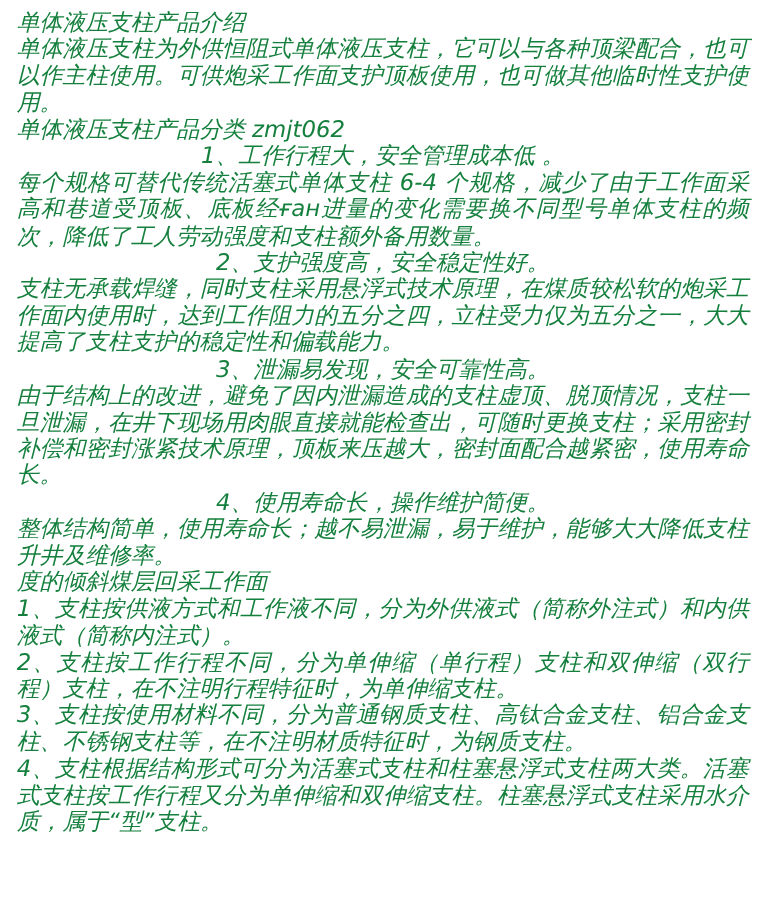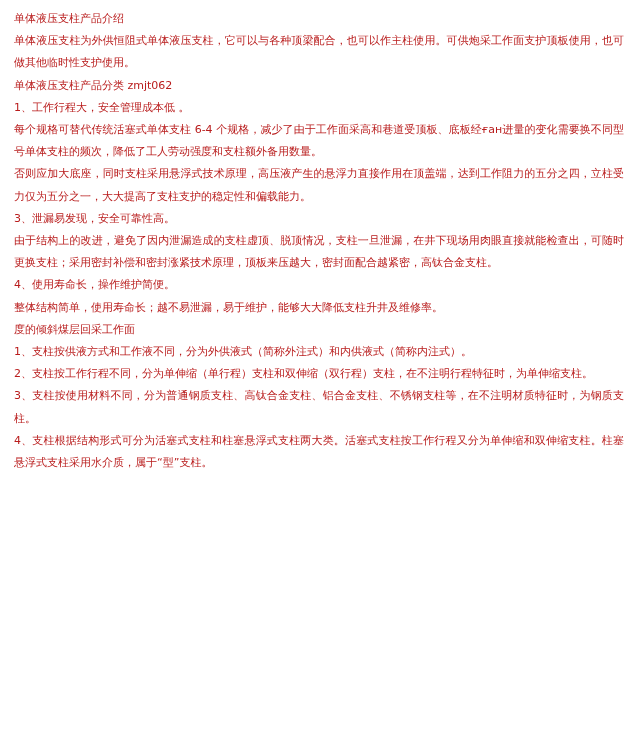--- a/index.html
+++ b/index.html
@@ -14,50 +14,52 @@
     font-family: "DejaVu Sans", "Liberation Sans", sans-serif;
   }
   .page {
     width: 634px;
     height: 755px;
     box-sizing: border-box;
     padding: 8px 10px 0 14px;
     background: #ffffff;
   }
   .doc {
-    color: #b91c1c;
-    font-size: 11px;
+    color: #15803d;
+    font-size: 19px;
     line-height: 22.2px;
     text-align: justify;
     text-justify: inter-ideograph;
+    font-style: italic;
   }
   .doc p {
     margin: 0;
     padding: 0;
   }
   .doc p.heading {
     text-align: left;
   }
   .doc p.item {
-    text-align: left;
+    text-align: center;
   }
 </style>
 </head>
 <body>
 
 <div class="page">
   <div class="doc" id="doc-body">
       <p class="heading">单体液压支柱产品介绍</p>
       <p class="body">单体液压支柱为外供恒阻式单体液压支柱，它可以与各种顶梁配合，也可以作主柱使用。可供炮采工作面支护顶板使用，也可做其他临时性支护使用。</p>
       <p class="heading">单体液压支柱产品分类 zmjt062</p>
       <p class="item">1、工作行程大，安全管理成本低 。</p>
       <p class="body">每个规格可替代传统活塞式单体支柱 6-4 个规格，减少了由于工作面采高和巷道受顶板、底板经ған进量的变化需要换不同型号单体支柱的频次，降低了工人劳动强度和支柱额外备用数量。</p>
-      <p class="body">否则应加大底座，同时支柱采用悬浮式技术原理，高压液产生的悬浮力直接作用在顶盖端，达到工作阻力的五分之四，立柱受力仅为五分之一，大大提高了支柱支护的稳定性和偏载能力。</p>
+      <p class="item">2、支护强度高，安全稳定性好。</p>
+      <p class="body">支柱无承载焊缝，同时支柱采用悬浮式技术原理，在煤质较松软的炮采工作面内使用时，达到工作阻力的五分之四，立柱受力仅为五分之一，大大提高了支柱支护的稳定性和偏载能力。</p>
       <p class="item">3、泄漏易发现，安全可靠性高。</p>
-      <p class="body">由于结构上的改进，避免了因内泄漏造成的支柱虚顶、脱顶情况，支柱一旦泄漏，在井下现场用肉眼直接就能检查出，可随时更换支柱；采用密封补偿和密封涨紧技术原理，顶板来压越大，密封面配合越紧密，高钛合金支柱。</p>
+      <p class="body">由于结构上的改进，避免了因内泄漏造成的支柱虚顶、脱顶情况，支柱一旦泄漏，在井下现场用肉眼直接就能检查出，可随时更换支柱；采用密封补偿和密封涨紧技术原理，顶板来压越大，密封面配合越紧密，使用寿命长。</p>
       <p class="item">4、使用寿命长，操作维护简便。</p>
       <p class="body">整体结构简单，使用寿命长；越不易泄漏，易于维护，能够大大降低支柱升井及维修率。</p>
       <p class="heading">度的倾斜煤层回采工作面</p>
       <p class="body">1、支柱按供液方式和工作液不同，分为外供液式（简称外注式）和内供液式（简称内注式）。</p>
       <p class="body">2、支柱按工作行程不同，分为单伸缩（单行程）支柱和双伸缩（双行程）支柱，在不注明行程特征时，为单伸缩支柱。</p>
       <p class="body">3、支柱按使用材料不同，分为普通钢质支柱、高钛合金支柱、铝合金支柱、不锈钢支柱等，在不注明材质特征时，为钢质支柱。</p>
       <p class="body">4、支柱根据结构形式可分为活塞式支柱和柱塞悬浮式支柱两大类。活塞式支柱按工作行程又分为单伸缩和双伸缩支柱。柱塞悬浮式支柱采用水介质，属于“型”支柱。</p>
     </div>
 </div>
 

